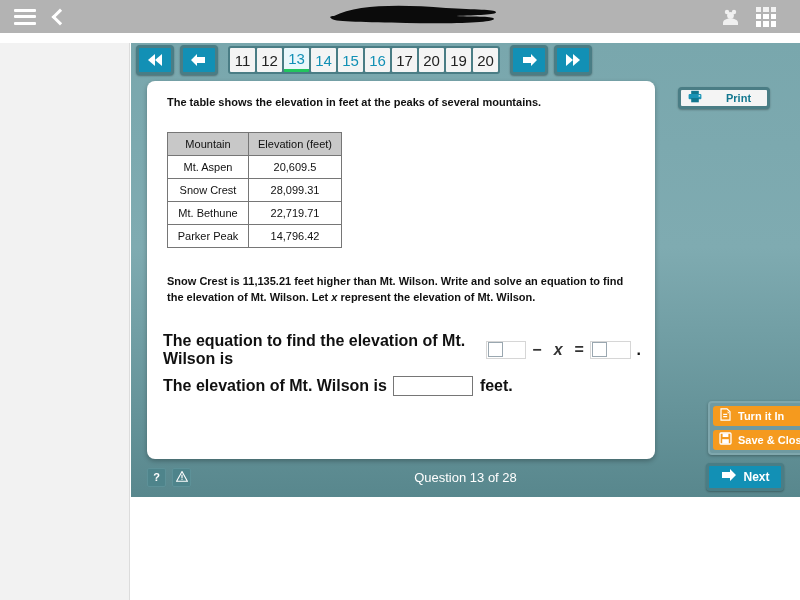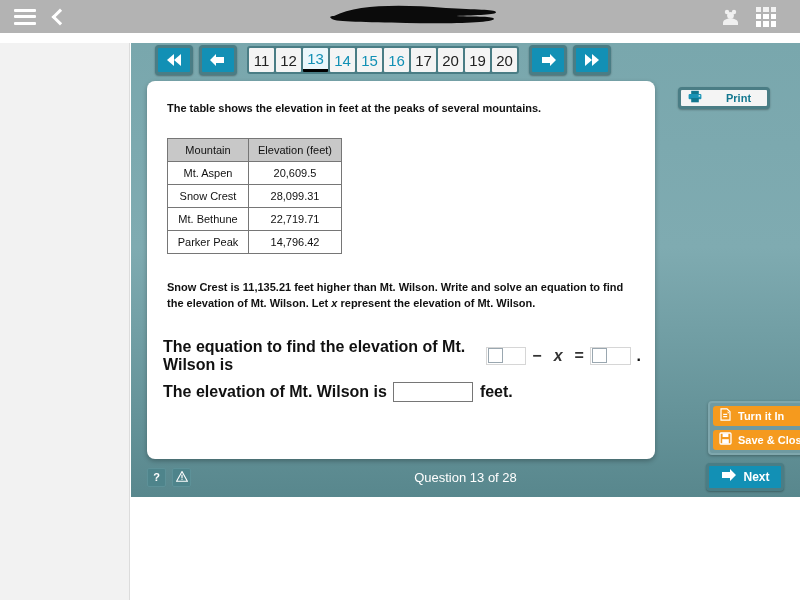--- a/index.html
+++ b/index.html
@@ -114,21 +114,21 @@
     position: absolute;
     left: 131px; top: 43px;
     width: 669px; height: 454px;
     background: linear-gradient(180deg,#79a7ad 0%, #7fabb1 45%, #58878d 100%);
     overflow: hidden;
   }
 
   
   .pager {
     position: absolute;
-    left: 24px; top: 0px;
+    left: 5px; top: 0px;
     height: 34px;
     display: flex;
     align-items: center;
     gap: 6px;
   }
   .navbtn {
     width: 38px; height: 30px;
     background: #1290b5;
     border: 3px solid #4a7d85;
     border-radius: 4px;
@@ -162,34 +162,34 @@
     cursor: pointer;
     box-sizing: border-box;
     position: relative;
     border-radius: 1px;
   }
   .pagenum:last-child { margin-right: 0; }
   .pagenum.visited { color: #1290b5; }
   .pagenum.current {
     background: #eaf7fb;
     color: #1290b5;
-    border-bottom: 3px solid #000000;
+    border-bottom: 3px solid #22c55e;
     text-align: right;
   }
 
   
   .card {
     position: absolute;
     left: 16px; top: 38px;
     width: 508px; height: 378px;
     background: #ffffff;
     border-radius: 8px;
     box-shadow: 0 2px 5px rgba(0,0,0,.28);
     box-sizing: border-box;
-    padding: 20px 14px;
+    padding: 14px 14px;
     font-size: 11px;
     color: #111111;
   }
   .q-intro {
     font-weight: bold;
     font-size: 11px;
     line-height: 1.35;
     margin: 0 0 22px 6px;
   }
 

